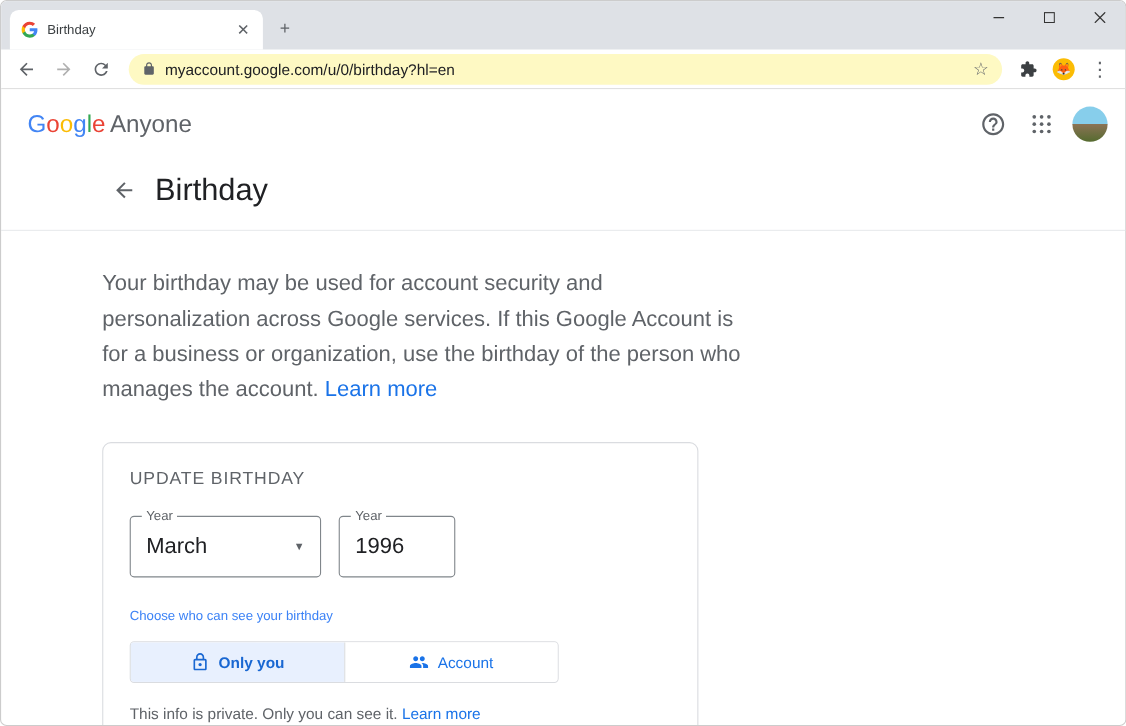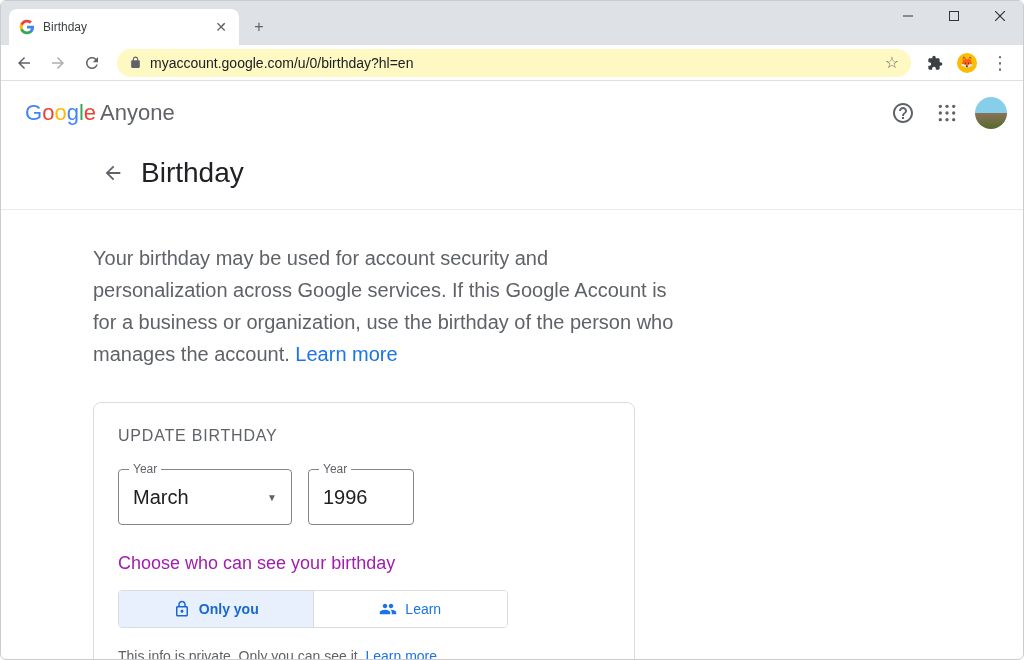--- a/index.html
+++ b/index.html
@@ -54,21 +54,21 @@
 
     .date-fields { display: flex; gap: 16px; margin-bottom: 28px; }
     .field { position: relative; border: 1px solid #80868b; border-radius: 4px; height: 56px; display: flex; align-items: center; padding: 0 14px; }
     .field-month { width: 174px; justify-content: space-between; }
     .field-day { width: 84px; }
     .field-year { width: 106px; }
     .field-label { position: absolute; top: -8px; left: 10px; background: #fff; padding: 0 4px; font-size: 12px; color: #5f6368; }
     .field-value { font-size: 20px; color: #202124; }
     .dropdown-arrow { color: #5f6368; font-size: 10px; }
 
-    .privacy-heading { font-size: 18px; font-weight: 500; color: #a21caf; margin-bottom: 16px; }
+    .privacy-heading { font-size: 12px; font-weight: 500; color: #3b82f6; margin-bottom: 16px; }
     .segmented { display: flex; border: 1px solid #dadce0; border-radius: 4px; overflow: hidden; margin-bottom: 20px; width: 390px; }
     .seg-btn { flex: 1; height: 36px; display: flex; align-items: center; justify-content: center; gap: 8px; font-size: 14px; cursor: default; }
     .seg-btn.active { background: #e8f0fe; color: #1967d2; font-weight: 700; }
     .seg-btn.inactive { background: #fff; color: #1a73e8; border-left: 1px solid #dadce0; }
     .seg-icon { font-size: 16px; }
 
     .privacy-text { font-size: 14px; color: #5f6368; margin-bottom: 32px; }
     .privacy-text a { color: #1a73e8; text-decoration: none; }
 
     .actions { display: flex; justify-content: center; gap: 8px; }
@@ -223,21 +223,21 @@
               </svg>
             </span>
           <span>Only you</span>
         </div>
         <div class="seg-btn inactive">
           <span class="seg-icon">
               <svg width="18" height="18" viewBox="0 0 24 24">
                 <path fill="#1a73e8" d="M16 11c1.66 0 2.99-1.34 2.99-3S17.66 5 16 5c-1.66 0-3 1.34-3 3s1.34 3 3 3zm-8 0c1.66 0 2.99-1.34 2.99-3S9.66 5 8 5C6.34 5 5 6.34 5 8s1.34 3 3 3zm0 2c-2.33 0-7 1.17-7 3.5V19h14v-2.5c0-2.33-4.67-3.5-7-3.5zm8 0c-.29 0-.62.02-.97.05 1.16.84 1.97 1.97 1.97 3.45V19h6v-2.5c0-2.33-4.67-3.5-7-3.5z"></path>
               </svg>
             </span>
-          <span>Learn</span>
+          <span>Account</span>
         </div>
       </div>
 
       <p class="privacy-text">
         <span>This info is private. Only you can see it. </span><a href="#">Learn more</a>
       </p>
 
       <div class="actions">
         <button class="btn-cancel">Cancel</button>
         <button class="btn-save">Save</button>

